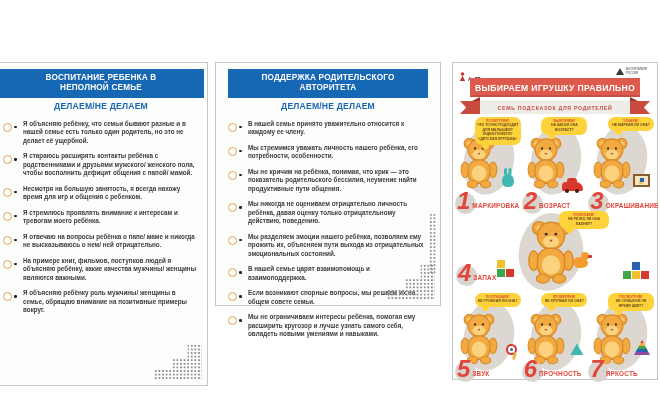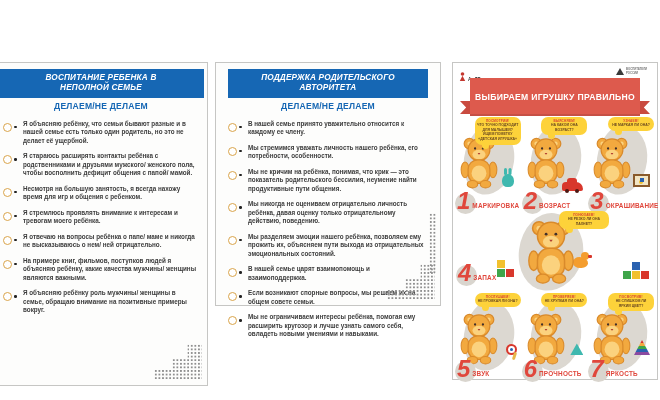--- a/index.html
+++ b/index.html
@@ -7,21 +7,21 @@
          font-family:"Liberation Sans", sans-serif;}
   .poster{position:absolute;top:62px;background:#fdfdfc;border:1px solid #c6c6c4;box-sizing:border-box;}
   #poster-single{left:-6px;width:214px;height:324px;}
   #poster-authority{left:215px;width:226px;height:244px;}
   #poster-toys{left:452px;width:206px;height:318px;background:#fff;}
 
   
   .hdr-box{background:#1667b4;color:#fff;text-align:center;font-weight:bold;font-size:8.2px;
            line-height:1.25;padding:4px 2px;margin:6px 3px 0 3px;letter-spacing:.2px;}
   #poster-authority .hdr-box{margin:6px 12px 0 12px;}
-  .hdr-box span{display:block;max-width:162px;margin:0 auto;font-style:italic;}
+  .hdr-box span{display:block;max-width:162px;margin:0 auto;}
   .hdr-sub{color:#1667b4;text-align:center;font-weight:bold;font-size:8.6px;margin-top:3px;letter-spacing:.2px;}
   .blist{margin-top:9px;padding:0 10px 0 8px;}
   #poster-authority .blist{padding:0 12px 0 12px;}
   .bitem{display:flex;gap:6px;margin-bottom:7px;}
   .bmark{flex:0 0 14px;display:flex;align-items:flex-start;gap:2px;padding-top:3px;}
   .ring{width:7px;height:7px;border:1.6px solid #d9a44a;border-radius:50%;background:#fff;}
   .bdot{width:2.6px;height:2.6px;border-radius:50%;background:#222;margin-top:3px;}
   .btext{font-size:6.3px;line-height:1.35;color:#3c3c3c;font-weight:bold;}
   .dots{position:absolute;right:5px;bottom:5px;width:48px;height:36px;
         background-image:radial-gradient(#8f8f8f 0.7px, transparent 0.9px);background-size:3.6px 3.6px;
@@ -31,21 +31,21 @@
 
   
   .logo-left{position:absolute;top:4px;left:6px;display:flex;align-items:center;gap:2px;}
   .logo-left svg{display:block;}
   .logo-left .ltxt{font-size:4.6px;font-weight:bold;color:#333;line-height:1.1;}
   .logo-left .lsub{font-size:2.4px;color:#888;}
   .logo-right{position:absolute;top:5px;right:5px;display:flex;align-items:center;gap:2px;}
   .tri{width:0;height:0;border-left:4px solid transparent;border-right:4px solid transparent;border-bottom:7px solid #3a3a3a;}
   .logo-right .rtxt{font-size:2.8px;color:#777;width:26px;line-height:1.15;font-weight:bold;}
 
-  .rb-main{position:absolute;top:15px;left:17px;right:17px;height:38px;background:#dd5a4d;color:#fff;
+  .rb-main{position:absolute;top:15px;left:17px;right:17px;height:19px;background:#dd5a4d;color:#fff;
            display:flex;align-items:center;justify-content:center;font-weight:bold;font-size:8.6px;
            letter-spacing:.3px;box-shadow:inset 0 -2px 0 rgba(0,0,0,.10);z-index:3;}
   .rb-tail{position:absolute;top:38px;height:13px;width:22px;background:#c94b40;z-index:1;}
   .rb-tail.l{left:7px;clip-path:polygon(0 0,100% 0,100% 100%,0 100%,28% 50%);}
   .rb-tail.r{right:7px;clip-path:polygon(0 0,100% 0,72% 50%,100% 100%,0 100%);}
   .rb-fold{position:absolute;top:34px;width:10px;height:5px;background:#9e362c;z-index:0;}
   .rb-fold.l{left:17px;clip-path:polygon(0 100%,100% 0,100% 100%);}
   .rb-fold.r{right:17px;clip-path:polygon(0 0,100% 100%,0 100%);}
   .rb-sub{position:absolute;top:38px;left:27px;right:27px;height:13px;background:#efede9;color:#c94f44;
           display:flex;align-items:center;justify-content:center;font-weight:bold;font-size:5.2px;

